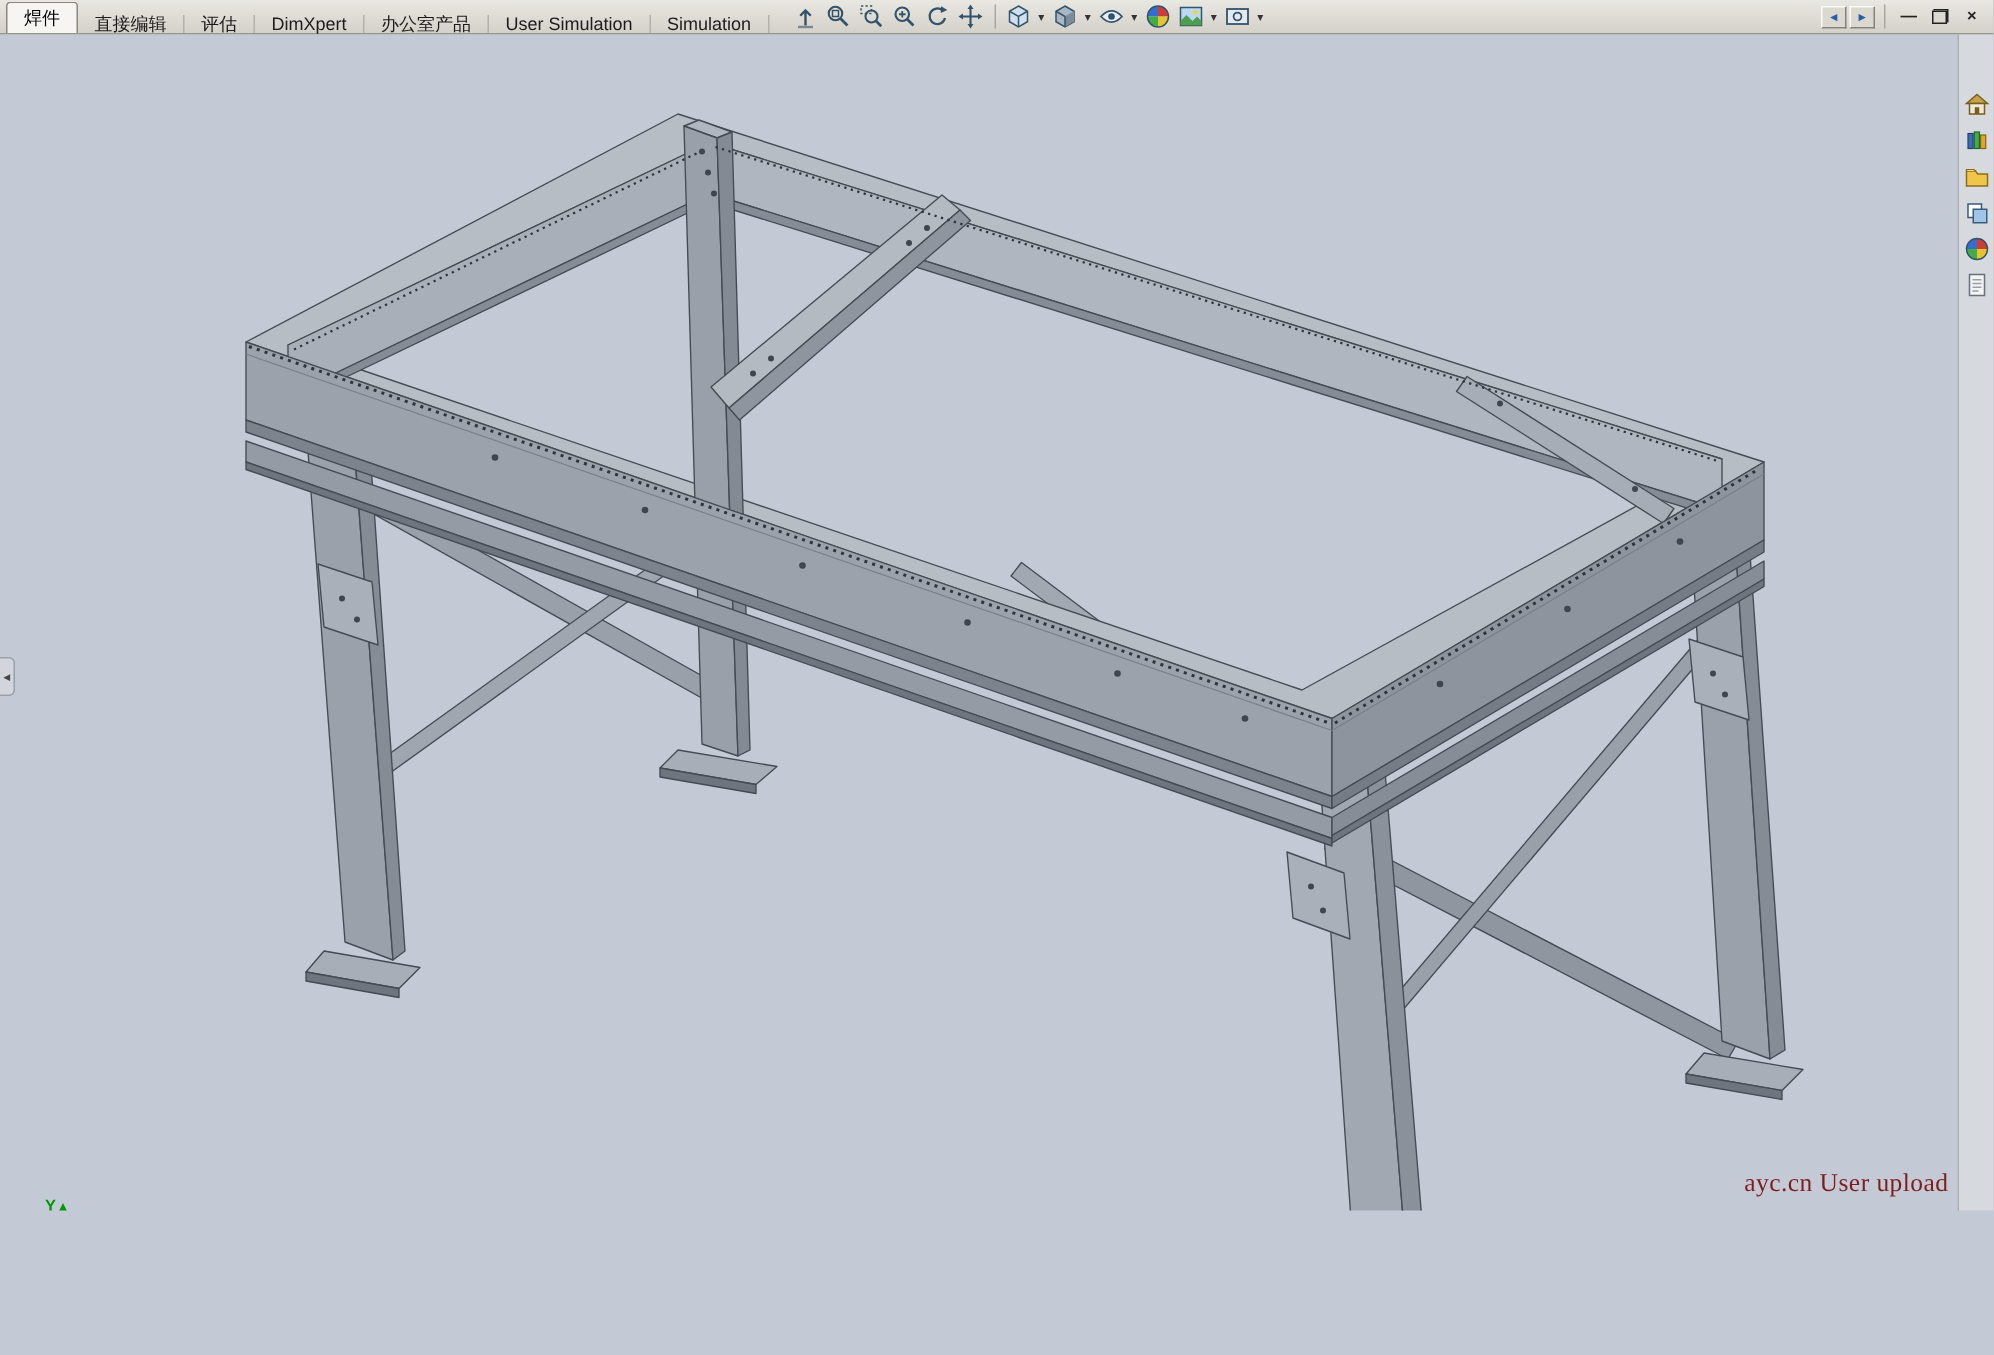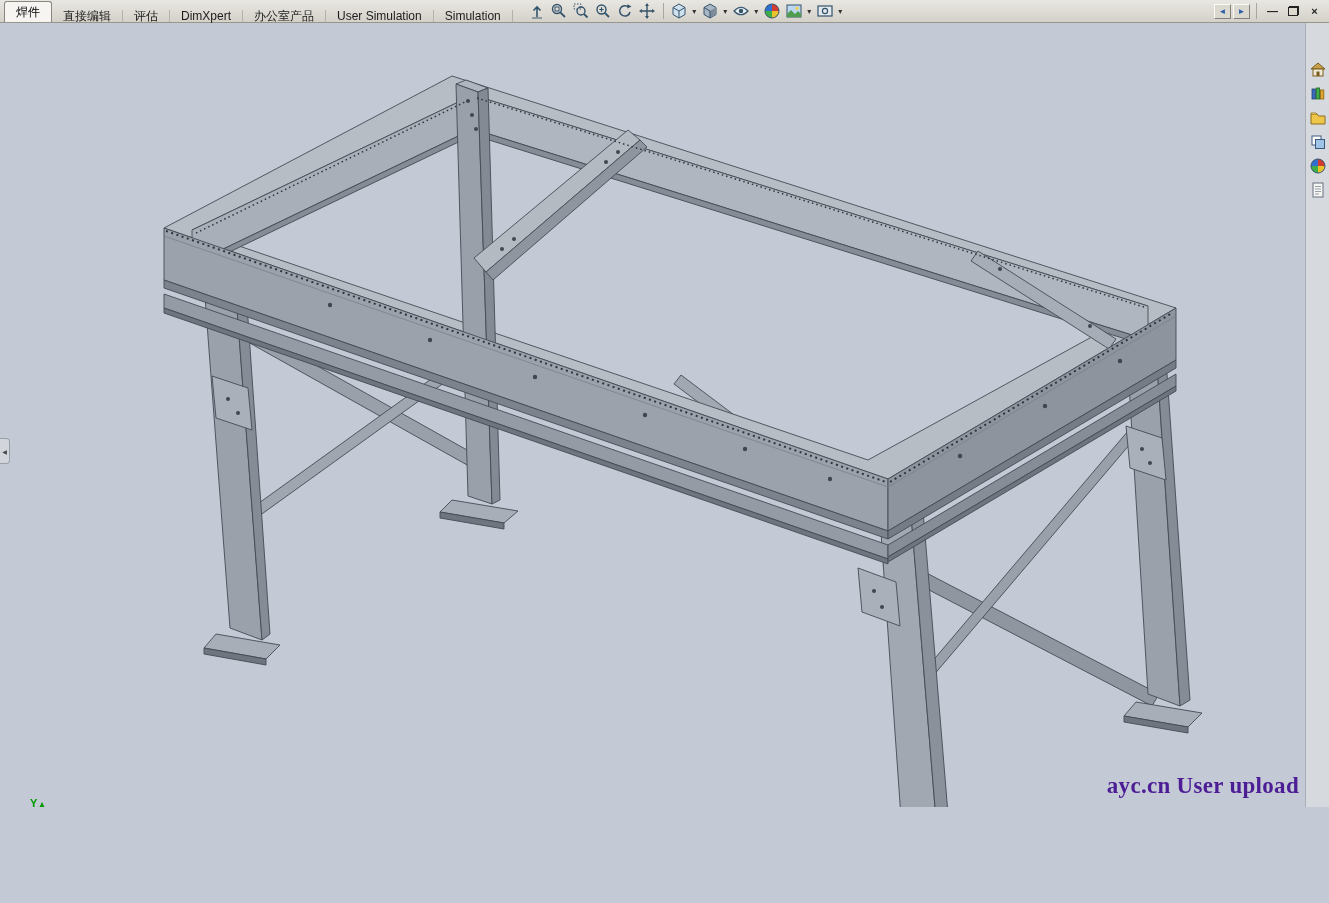--- a/index.html
+++ b/index.html
@@ -49,22 +49,22 @@
   .restore-glyph::after { content:""; position:absolute; left:0; bottom:0; width:8px; height:7px; border:1px solid #222; background:#dcd9d1; }
 
   
   .viewport {
     position:absolute; top:23px; left:0; right:24px; bottom:0;
     background:#c3cad5; overflow:hidden;
   }
   .viewport svg.scene { position:absolute; top:0; left:0; }
   .watermark {
     position:absolute; right:6px; bottom:8px;
-    font-family:"Liberation Serif", serif; font-weight:bold;
-    font-size:23px; color:#4c1d95; letter-spacing:0.3px;
+    font-family:"Liberation Serif", serif; font-weight:normal;
+    font-size:17px; color:#7f1d1d; letter-spacing:0.3px;
   }
   .flyout-collapse {
     position:absolute; left:0; top:415px; width:10px; height:26px;
     background:#d2d6dc; border:1px solid #9aa0a8; border-left:none;
     border-radius:0 4px 4px 0; font-size:6px; color:#444;
     display:flex; align-items:center; justify-content:center; padding:0;
   }
 
   
   .taskpane {

